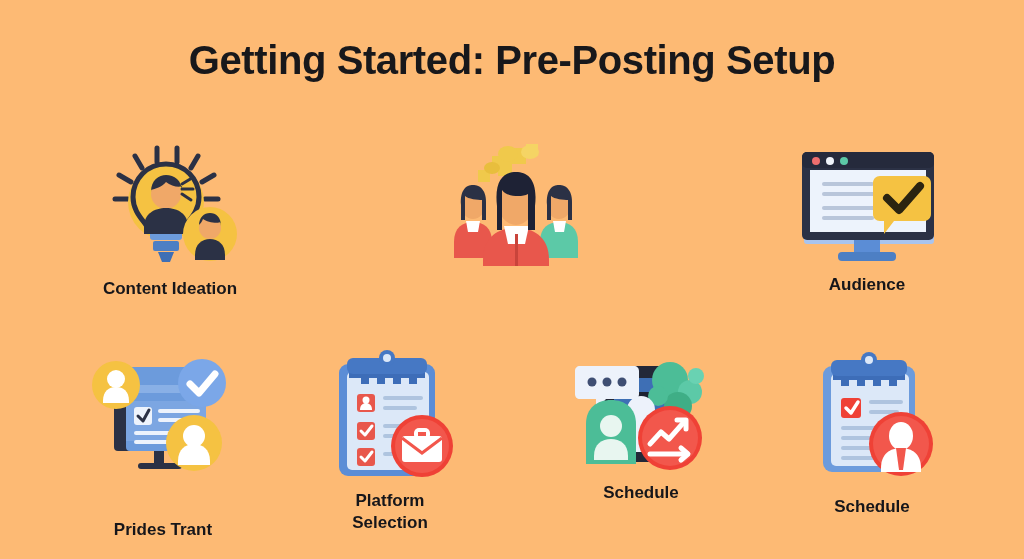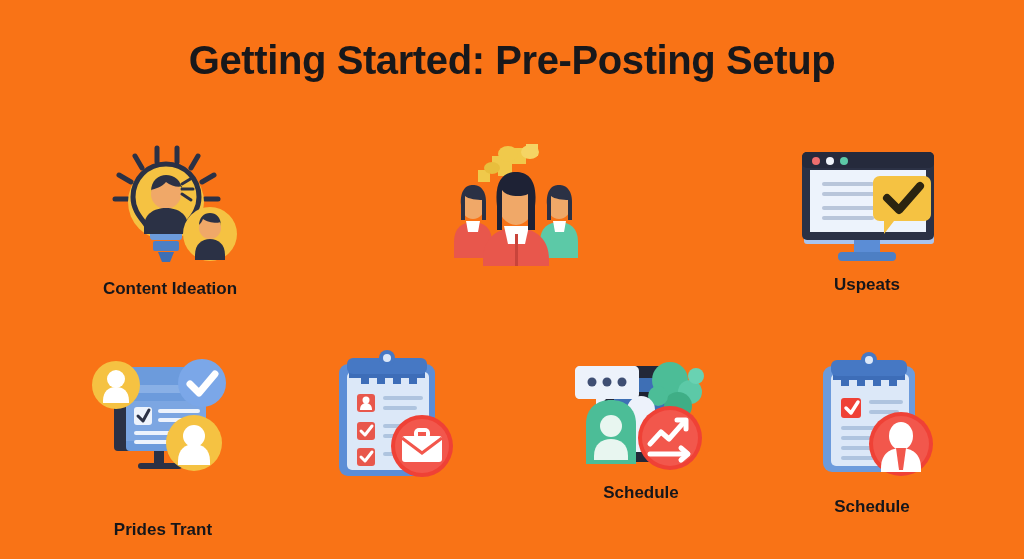--- a/index.html
+++ b/index.html
@@ -12,21 +12,21 @@
     height: 559px;
     background: #fdfdfd;
     font-family: "Liberation Sans", sans-serif;
     overflow: hidden;
     position: relative;
   }
   #board {
     position: relative;
     width: 1024px;
     height: 559px;
-    background: #f97316;
+    background: #fdba74;
   }
   .page-title {
     position: absolute;
     top: 38px;
     left: 0;
     width: 1024px;
     text-align: center;
     font-size: 40px;
     font-weight: bold;
     color: #18181b;
@@ -158,21 +158,21 @@
           <rect x="30" y="50" width="72" height="4" rx="2"></rect>
           <rect x="30" y="64" width="80" height="4" rx="2"></rect>
           <rect x="30" y="74" width="52" height="4" rx="2"></rect>
         </g>
         <rect x="62" y="98" width="26" height="14" fill="#5B8DD6"></rect>
         <rect x="46" y="110" width="58" height="9" rx="4" fill="#4D7FC4"></rect>
         <path d="M88 34 L132 34 C136 34 139 37 139 41 L139 72 C139 76 136 79 132 79 L102 79 L92 92 L92 79 L88 79 C84 79 81 76 81 72 L81 41 C81 37 84 34 88 34 Z" fill="#F5C242"></path>
         <path d="M95 56 L107 68 L128 44" fill="none" stroke="#2B2410" stroke-width="8" stroke-linecap="round" stroke-linejoin="round"></path>
       </svg>
     </div>
-    <div class="cell-label">Uspeats</div>
+    <div class="cell-label">Audience</div>
   </div>
 
   <div class="cell" id="cell-3">
     <div class="icon-box">
       <svg viewBox="0 0 150 130" width="150" height="130">
         <rect x="26" y="12" width="92" height="84" rx="4" fill="#2B3145"></rect>
         <rect x="38" y="12" width="80" height="84" rx="4" fill="#6C9BDC"></rect>
         <rect x="38" y="30" width="80" height="8" fill="#89B0E6"></rect>
         <rect x="38" y="46" width="80" height="40" fill="#7CA6E2"></rect>
         <rect x="46" y="52" width="18" height="18" rx="3" fill="#EDF3FC"></rect>
@@ -222,20 +222,22 @@
           <rect x="68" y="100" width="38" height="4" rx="2"></rect>
         </g>
         <circle cx="107" cy="94" r="31" fill="#EF4136"></circle>
         <circle cx="107" cy="94" r="27" fill="#F2574C"></circle>
         <rect x="99" y="76" width="16" height="12" rx="5" fill="#fff"></rect>
         <rect x="103" y="80" width="8" height="8" fill="#F2574C"></rect>
         <rect x="87" y="84" width="40" height="26" rx="3" fill="#fff"></rect>
         <path d="M87 86 L107 101 L127 86" fill="none" stroke="#F2574C" stroke-width="3"></path>
       </svg>
     </div>
+    <div class="cell-label">Platform
+Selection</div>
   </div>
 
   <div class="cell" id="cell-5">
     <div class="icon-box">
       <svg viewBox="0 0 150 130" width="150" height="130">
         <rect x="38" y="14" width="72" height="96" rx="4" fill="#232838"></rect>
         <rect x="48" y="26" width="58" height="72" fill="#3E6FB5"></rect>
         <rect x="38" y="40" width="72" height="6" fill="#1D2230"></rect>
         <rect x="38" y="86" width="72" height="8" fill="#1D2230"></rect>
         <circle cx="104" cy="28" r="18" fill="#4CBD97"></circle>

